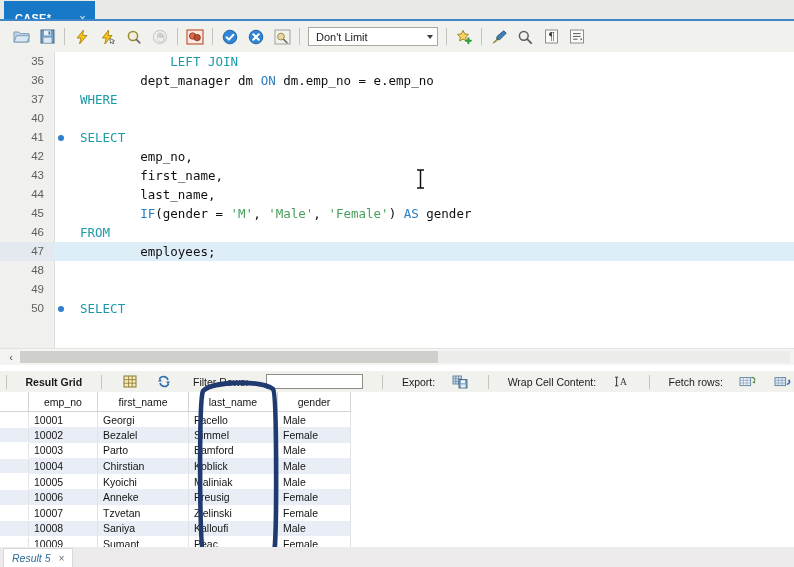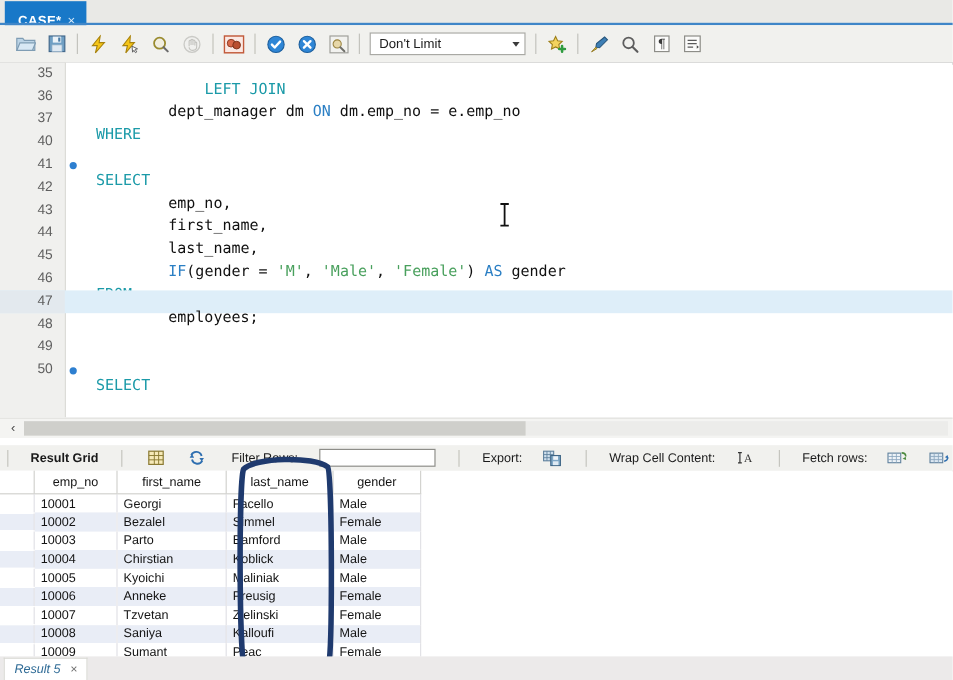--- a/index.html
+++ b/index.html
@@ -16,21 +16,21 @@
   .tabstrip{
     position:absolute;left:0;top:0;width:794px;height:21px;
     background:#e9e9e6;
   }
   .tabstrip .rule{
     position:absolute;left:0;bottom:0;width:794px;height:2px;
     background:#3f86c8;
   }
   .tab-active{
     position:absolute;left:4px;top:1px;height:33px;
-    display:flex;align-items:center;gap:5px;
+    display:flex;align-items:center;gap:28px;
     padding:0 9px 0 11px;
     background:#1878c8;color:#ffffff;
     font-size:11px;font-weight:600;letter-spacing:.3px;
   }
   .tab-active .tab-close{
     font-size:11px;color:#dfeefb;font-weight:400;cursor:pointer;
   }
 
   
   .toolbar{
@@ -83,21 +83,21 @@
   .ln-wrap{
     position:absolute;left:0;top:0;width:54px;height:19px;
     text-align:right;padding-right:10px;box-sizing:border-box;
     color:#5e5e5e;font-family:"Liberation Sans", sans-serif;font-size:11.5px;
   }
   .bk{
     position:absolute;left:58px;top:7px;width:6px;height:6px;
     border-radius:50%;background:#2d7fd0;
   }
   .ctext{
-    position:absolute;left:80px;top:12px;white-space:pre;
+    position:absolute;left:80px;top:0;white-space:pre;
     color:#101010;
   }
   .kw{color:#1b9aa8;}       
   .kw2{color:#2b7fc4;}      
   .str{color:#49a05d;}      
   .num{color:#c9a84c;}      
 
   
   .hscroll{
     position:absolute;left:0;top:348px;width:794px;height:16px;

